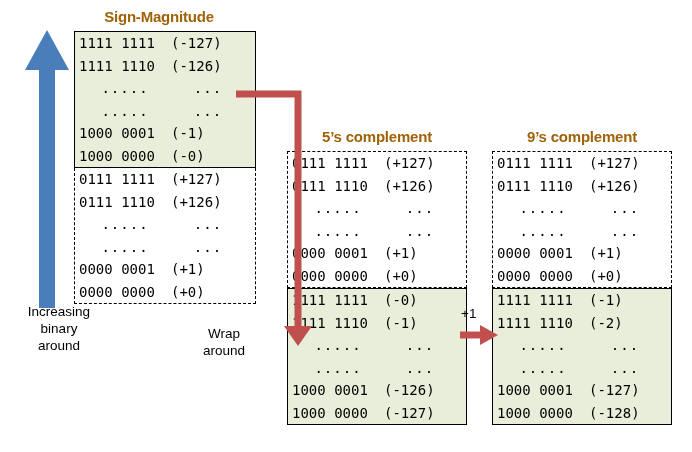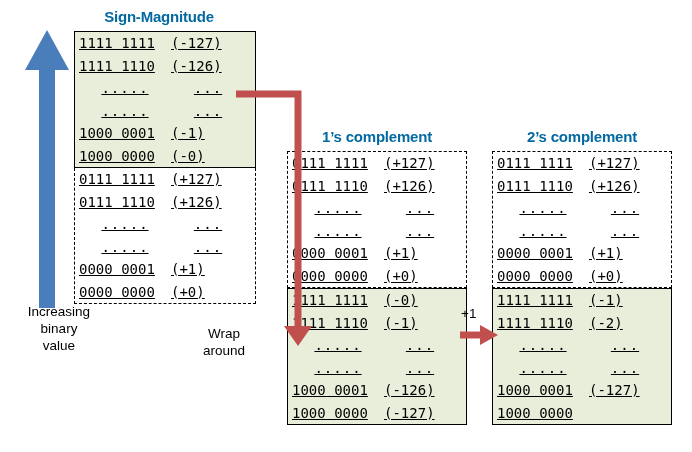--- a/index.html
+++ b/index.html
@@ -17,21 +17,21 @@
   }
 
   
   .table-title {
     position: absolute;
     font-weight: bold;
     font-size: 15px;
     letter-spacing: -0.2px;
     white-space: nowrap;
     text-align: center;
-    color: #0369a1;
+    color: #a16207;
   }
   #title-sm   { left: 64px;  top: 8px;   width: 190px; }
   #title-ones { left: 287px; top: 128px; width: 180px; }
   #title-twos { left: 492px; top: 128px; width: 180px; }
 
   
   .num-table {
     position: absolute;
     box-sizing: border-box;
   }
@@ -53,21 +53,20 @@
   .row {
     height: 22.5px;
     line-height: 22.5px;
     display: flex;
     align-items: center;
     font-family: "DejaVu Sans Mono", monospace;
     font-size: 14px;
     white-space: pre;
     padding: 0 4px;
     box-sizing: border-box;
-    text-decoration: underline;
   }
   .row .bits {
     flex: 0 0 auto;
     width: 92px;
     text-align: left;
   }
   .row .dec {
     flex: 1 1 auto;
     text-align: left;
     padding-right: 2px;
@@ -123,22 +122,22 @@
     left: 461px;
     top: 306px;
     font-size: 13.5px;
     color: #000000;
   }
 </style>
 </head>
 <body>
 
 <div class="table-title" id="title-sm">Sign-Magnitude</div>
-<div class="table-title" id="title-ones">1’s complement</div>
-<div class="table-title" id="title-twos">2’s complement</div>
+<div class="table-title" id="title-ones">5’s complement</div>
+<div class="table-title" id="title-twos">9’s complement</div>
 
 <div class="num-table" id="table-sm">
     <div class="seg green">
       <div class="row"><span class="bits">1111 1111</span><span class="dec">(-127)</span></div>
       <div class="row"><span class="bits">1111 1110</span><span class="dec">(-126)</span></div>
       <div class="row dots"><span class="bits">.....</span><span class="dec">...</span></div>
       <div class="row dots"><span class="bits">.....</span><span class="dec">...</span></div>
       <div class="row"><span class="bits">1000 0001</span><span class="dec">(-1)</span></div>
       <div class="row"><span class="bits">1000 0000</span><span class="dec">(-0)</span></div>
     </div>
@@ -177,21 +176,21 @@
       <div class="row dots"><span class="bits">.....</span><span class="dec">...</span></div>
       <div class="row"><span class="bits">0000 0001</span><span class="dec">(+1)</span></div>
       <div class="row"><span class="bits">0000 0000</span><span class="dec">(+0)</span></div>
     </div>
     <div class="seg green">
       <div class="row"><span class="bits">1111 1111</span><span class="dec">(-1)</span></div>
       <div class="row"><span class="bits">1111 1110</span><span class="dec">(-2)</span></div>
       <div class="row dots"><span class="bits">.....</span><span class="dec">...</span></div>
       <div class="row dots"><span class="bits">.....</span><span class="dec">...</span></div>
       <div class="row"><span class="bits">1000 0001</span><span class="dec">(-127)</span></div>
-      <div class="row"><span class="bits">1000 0000</span></div>
+      <div class="row"><span class="bits">1000 0000</span><span class="dec">(-128)</span></div>
     </div>
   </div>
 
 <div id="blue-arrow">
   <svg width="50" height="282" viewBox="0 0 50 282">
     <polygon points="25,2 47,42 33,42 33,280 17,280 17,42 3,42" fill="#4a7ebb"></polygon>
   </svg>
 </div>
 
 <div id="wrap-connector">
@@ -204,16 +203,16 @@
 
 <div id="plus-connector">
   <svg width="40" height="26" viewBox="0 0 40 26">
     <line x1="0" y1="13" x2="24" y2="13" stroke="#c0504d" stroke-width="7"></line>
     <polygon points="38,13 20,3 20,23" fill="#c0504d"></polygon>
   </svg>
 </div>
 
 <div class="side-label" id="label-increasing">Increasing
 binary
-value</div>
+around</div>
 <div class="side-label" id="label-wrap">Wrap
 around</div>
 <div id="label-plus1">+1</div>
 
 </body></html>

